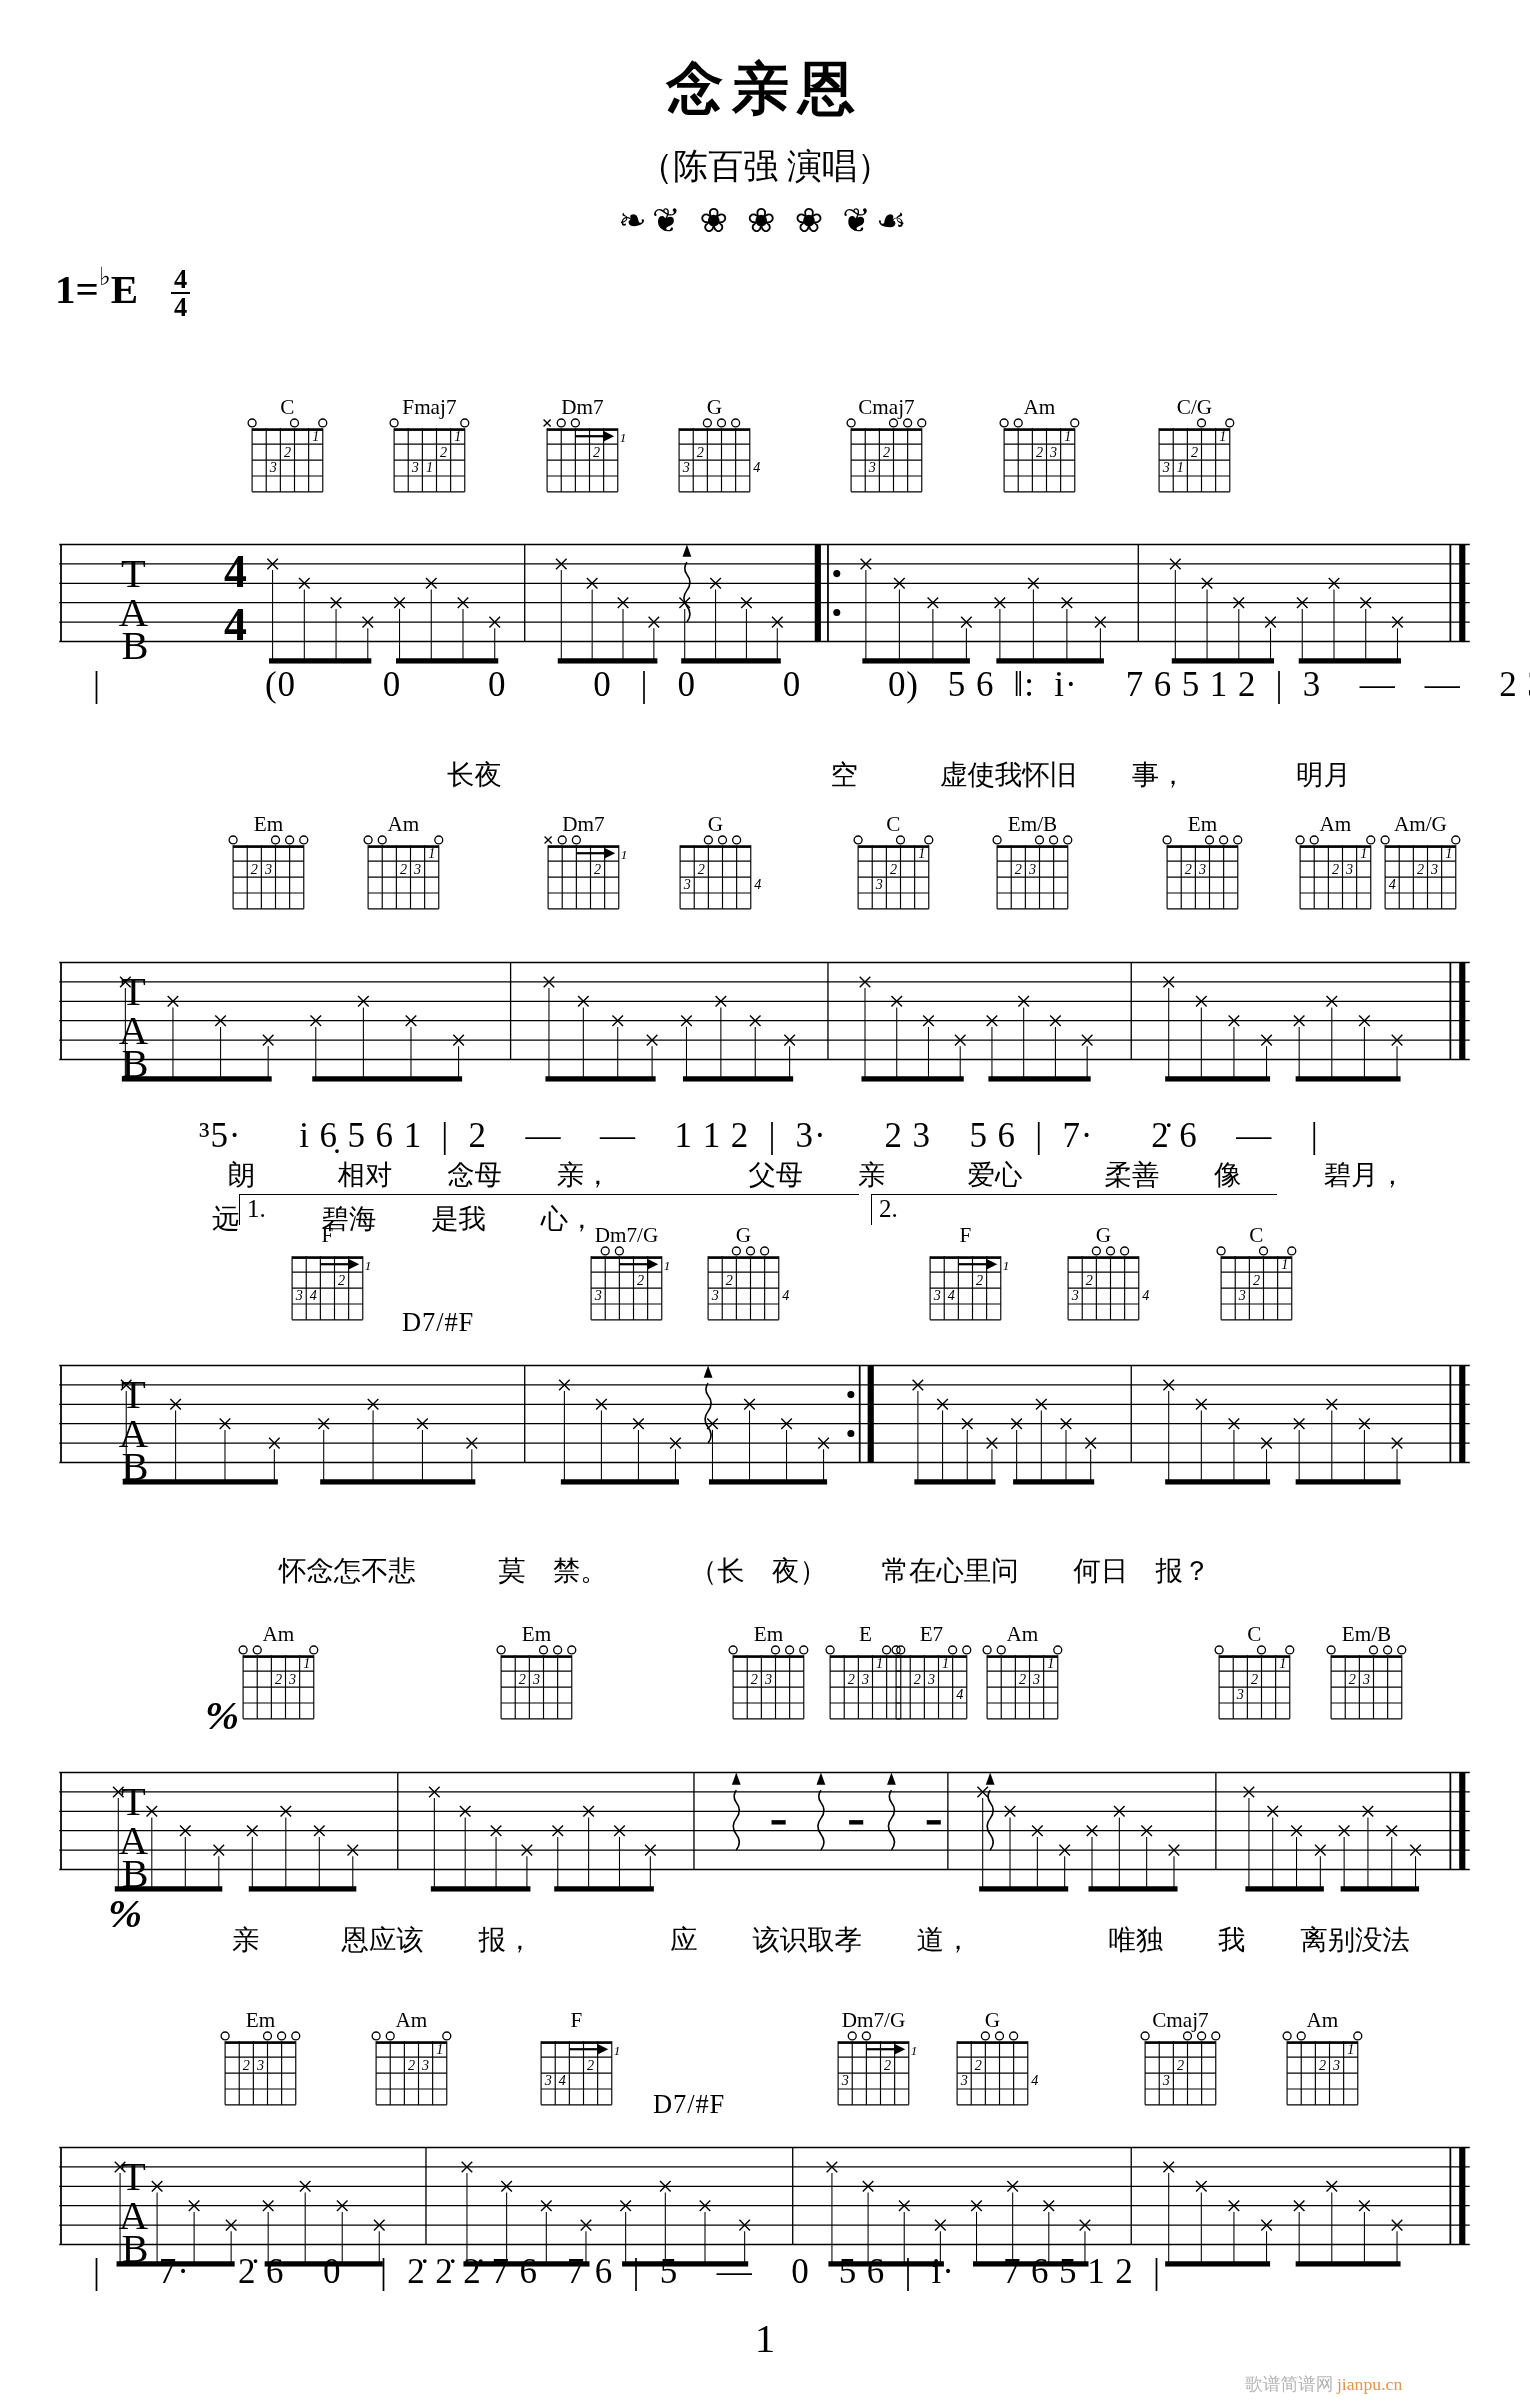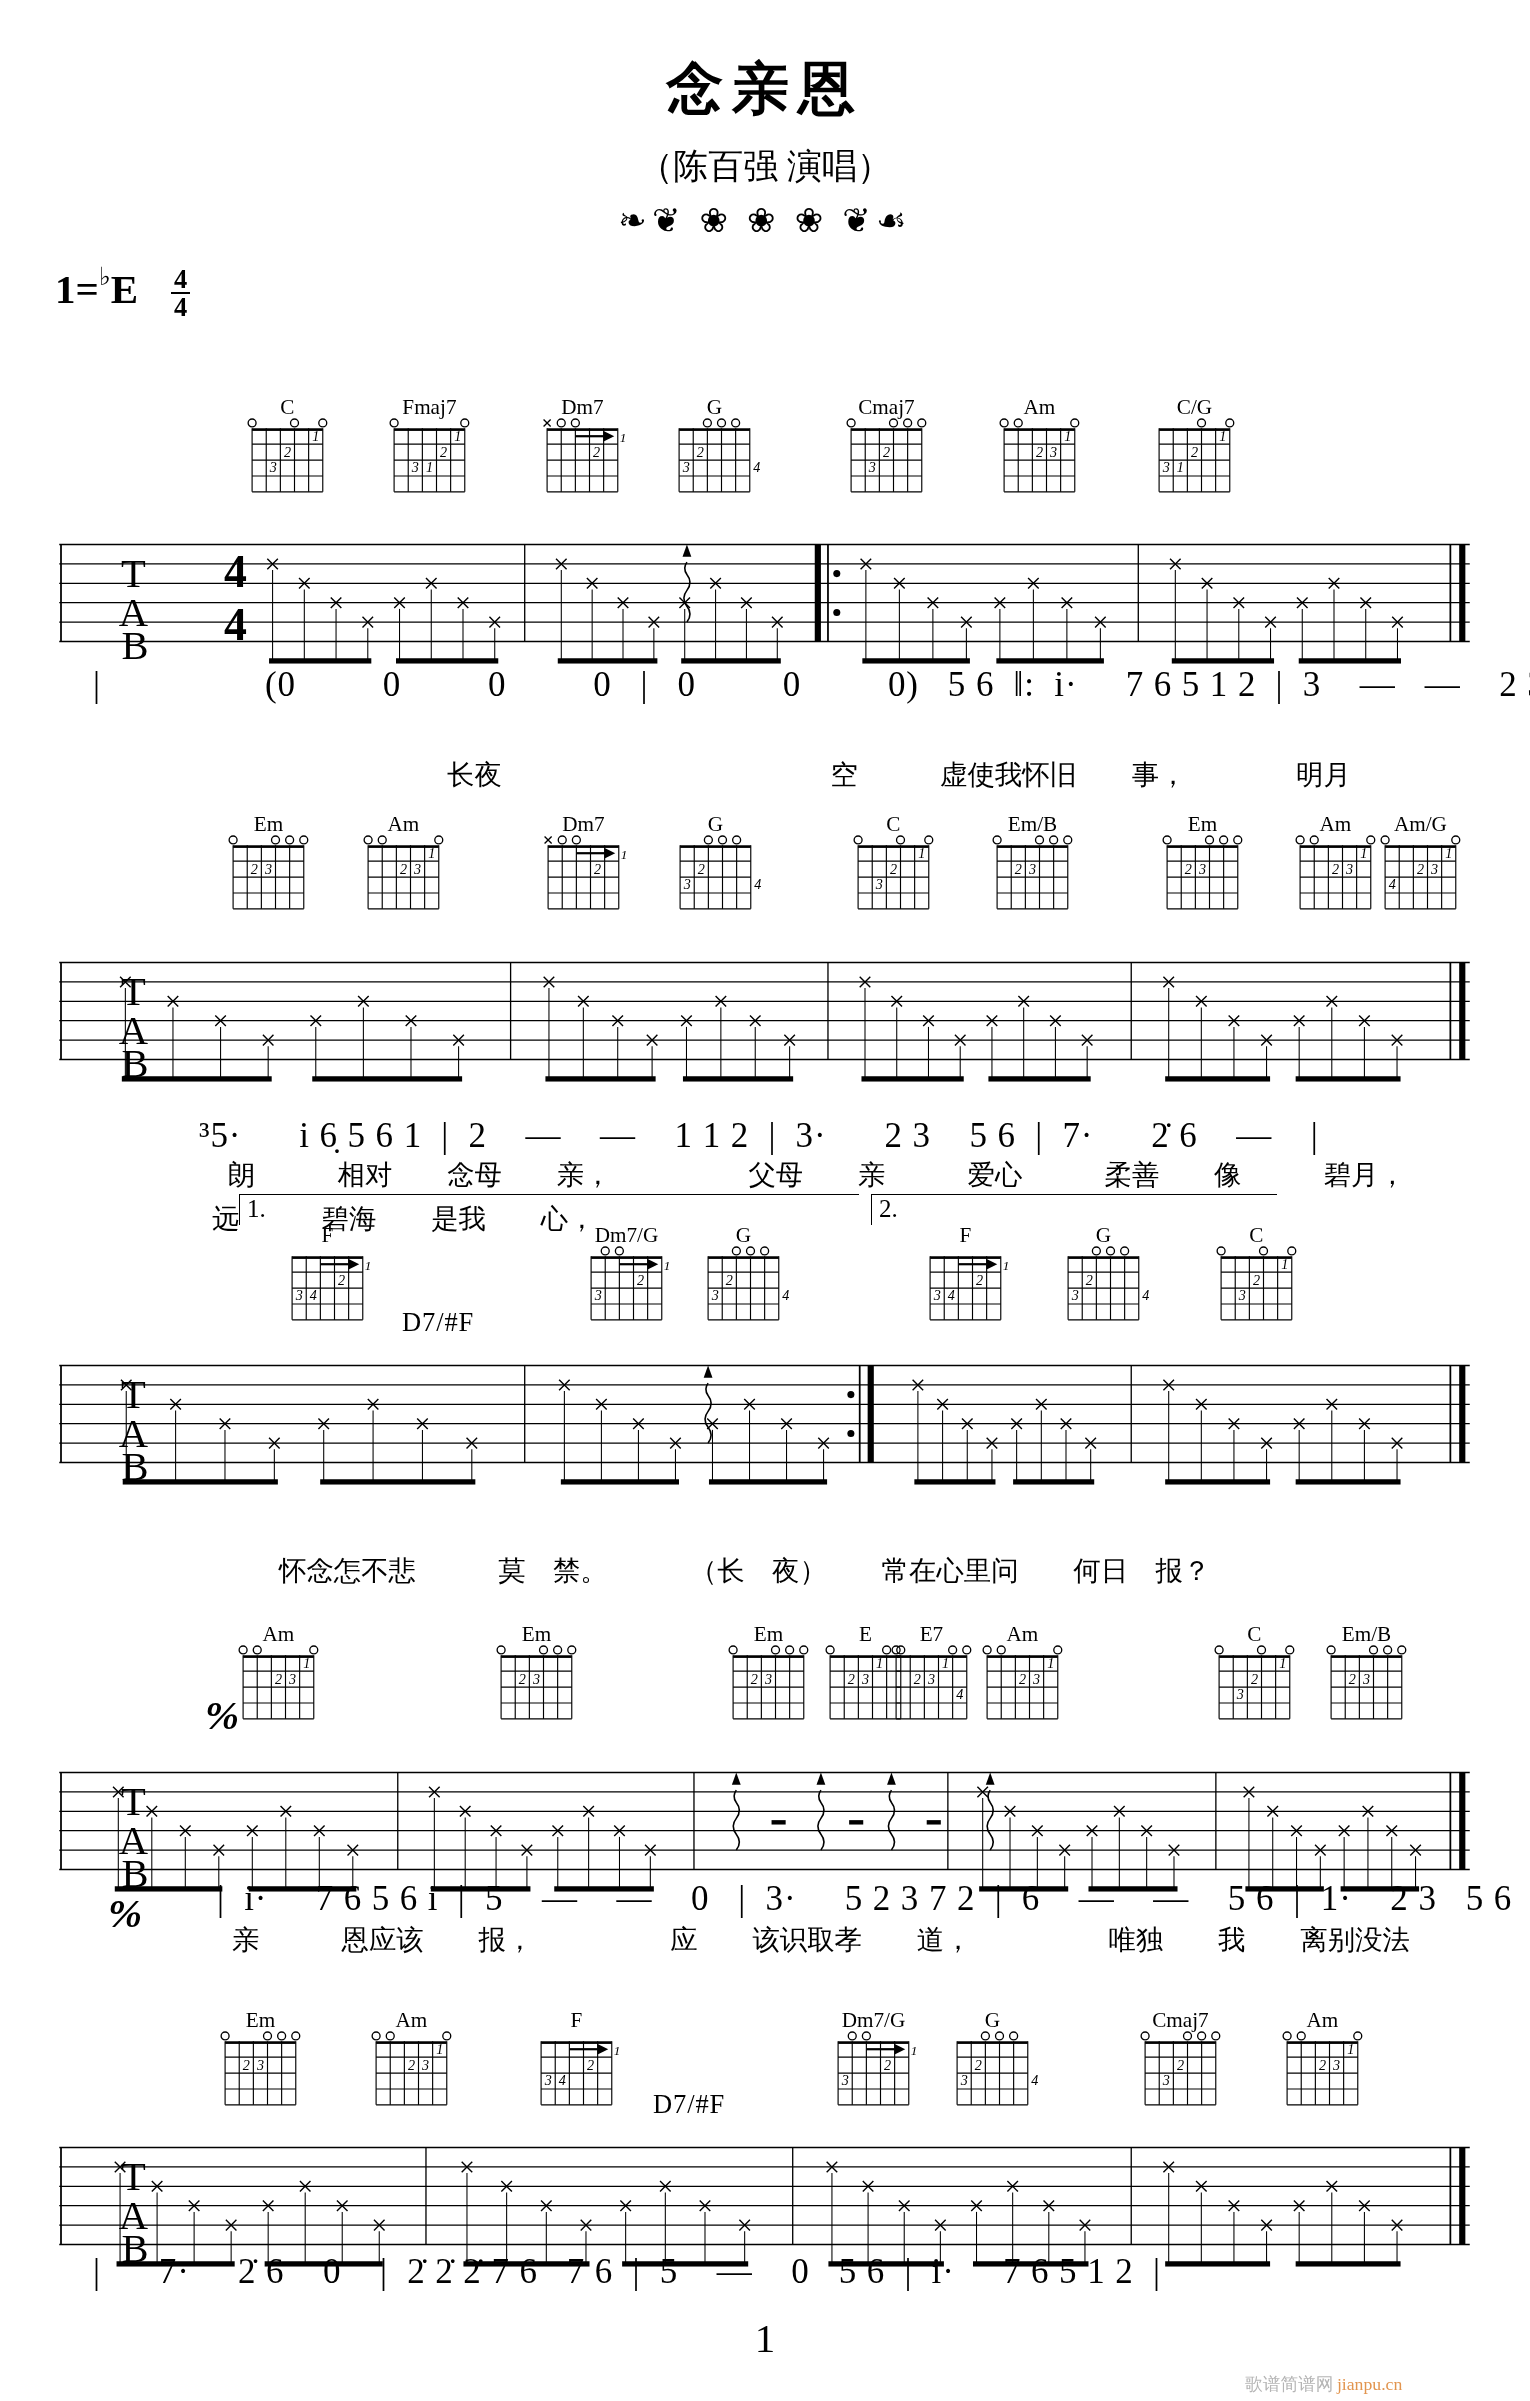--- a/index.html
+++ b/index.html
@@ -1031,21 +1031,20 @@
           <rect x="1453.5" y="133" width="89" height="6" fill="#000"></rect>
           <path d="M768 92 q7 -9 0 -18 q-7 -9 0 -18 q7 -9 0 -18 q-5 -7 0 -14" fill="none" stroke="#000" stroke-width="1.8"></path>
           <path d="M763 18 L768 4 L773 18 Z" fill="#000"></path>
           <path d="M864 92 q7 -9 0 -18 q-7 -9 0 -18 q7 -9 0 -18 q-5 -7 0 -14" fill="none" stroke="#000" stroke-width="1.8"></path>
           <path d="M859 18 L864 4 L869 18 Z" fill="#000"></path>
           <path d="M944 92 q7 -9 0 -18 q-7 -9 0 -18 q7 -9 0 -18 q-5 -7 0 -14" fill="none" stroke="#000" stroke-width="1.8"></path>
           <path d="M939 18 L944 4 L949 18 Z" fill="#000"></path>
           <path d="M1056 92 q7 -9 0 -18 q-7 -9 0 -18 q7 -9 0 -18 q-5 -7 0 -14" fill="none" stroke="#000" stroke-width="1.8"></path>
           <path d="M1051 18 L1056 4 L1061 18 Z" fill="#000"></path>
         </svg></div>
-      <div class="melody" style="left: 217px; top: 1879px;">|  i·     7 6 5 6 i  |  5    —    —    0   |  3·     5 2 3 7 2  |  6    —    —    5 6  |  1·    2 3   5 6</div>
       <div class="lyric" style="left: 232px; top: 1922px;">亲　　　恩应该　　报，　　　　　应　　该识取孝　　道，　　　　　唯独　　我　　离别没法</div>
       <div class="chordbox" style="left: 218px; top: 2013px;"><svg width="99" height="106" viewBox="0 0 112 120" xmlns="http://www.w3.org/2000/svg">
           <text x="48" y="16" font-size="24" text-anchor="middle" font-family="Liberation Serif,serif">Em</text>
           <circle cx="8" cy="26" r="4.5" fill="none" stroke="#000" stroke-width="1.5"></circle>
           <circle cx="56" cy="26" r="4.5" fill="none" stroke="#000" stroke-width="1.5"></circle>
           <circle cx="72" cy="26" r="4.5" fill="none" stroke="#000" stroke-width="1.5"></circle>
           <circle cx="88" cy="26" r="4.5" fill="none" stroke="#000" stroke-width="1.5"></circle>
           <rect x="8" y="32" width="80" height="3" fill="#000"></rect>
           <line x1="8" y1="50" x2="88" y2="50" stroke="#000" stroke-width="1.3"></line>
           <line x1="8" y1="68" x2="88" y2="68" stroke="#000" stroke-width="1.3"></line>

